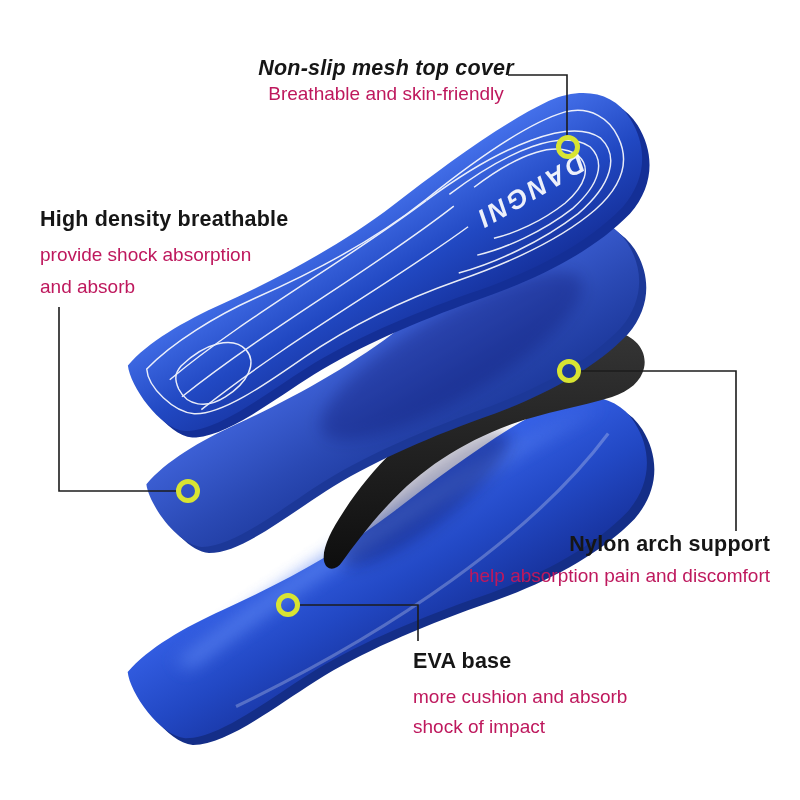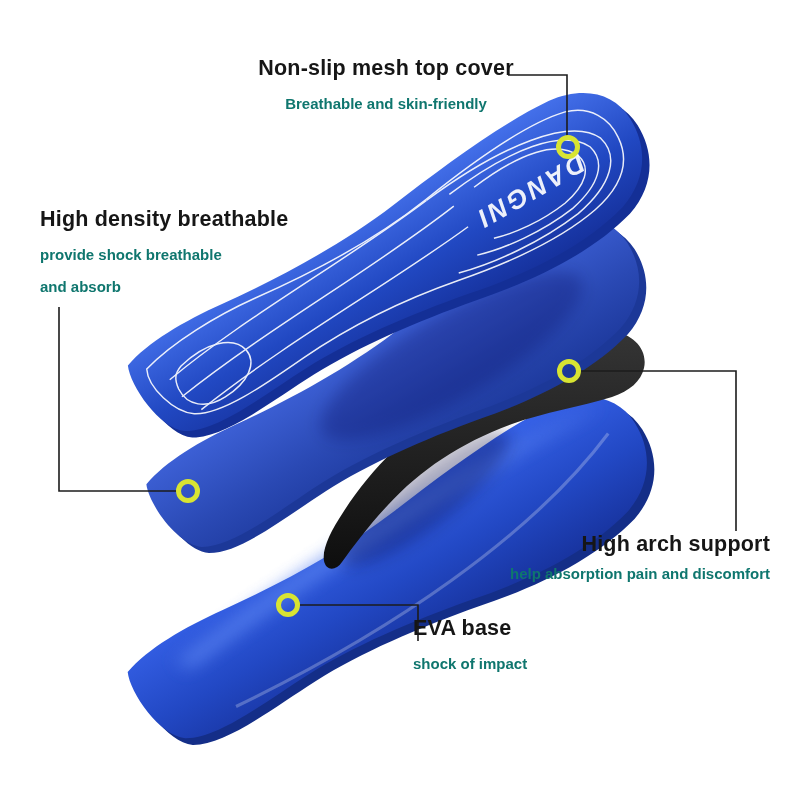--- a/index.html
+++ b/index.html
@@ -3,29 +3,29 @@
 <meta charset="utf-8">
 <style>
   html,body{margin:0;padding:0;background:#ffffff;}
   .stage{
     position:relative;width:800px;height:800px;background:#ffffff;overflow:hidden;
     font-family:"Liberation Sans",sans-serif;
   }
   .stage svg{position:absolute;left:0;top:0;}
   .ann{position:absolute;color:#161616;}
   .ann .title{font-weight:700;font-size:21.5px;color:#161616;letter-spacing:0.2px;}
-  .ann .desc{font-weight:700;font-size:15px;color:#0f766e;}
+  .ann .desc{font-weight:400;font-size:19px;color:#be185d;}
   .ann-mesh{left:246px;top:56px;width:280px;text-align:center;}
-  .ann-mesh .title{margin-bottom:14px;}
+  .ann-mesh .title{margin-bottom:2px;font-style:italic;}
   .ann-pu{left:40px;top:200px;width:280px;text-align:left;}
   .ann-pu .title{line-height:38px;margin-bottom:1px;}
   .ann-pu .desc{line-height:32px;}
   .ann-nylon{left:440px;top:532px;width:330px;text-align:right;}
   .ann-nylon .title{margin-bottom:8px;}
-  .ann-eva{left:413px;top:616px;width:280px;text-align:left;}
+  .ann-eva{left:413px;top:649px;width:280px;text-align:left;}
   .ann-eva .title{margin-bottom:8px;}
   .ann-eva .desc{line-height:30px;}
 </style>
 </head>
 <body>
 
 <div class="stage">
 
   <svg width="800" height="800" viewBox="0 0 800 800">
     <defs>
@@ -121,27 +121,28 @@
     </g>
   </svg>
 
   <div class="ann ann-mesh">
     <div class="title">Non-slip mesh top cover</div>
     <div class="desc">Breathable and skin-friendly</div>
   </div>
 
   <div class="ann ann-pu">
     <div class="title">High density breathable</div>
-    <div class="desc">provide shock breathable</div>
+    <div class="desc">provide shock absorption</div>
     <div class="desc">and absorb</div>
   </div>
 
   <div class="ann ann-nylon">
-    <div class="title">High arch support</div>
+    <div class="title">Nylon arch support</div>
     <div class="desc">help absorption pain and discomfort</div>
   </div>
 
   <div class="ann ann-eva">
     <div class="title">EVA base</div>
+    <div class="desc">more cushion and absorb</div>
     <div class="desc">shock of impact</div>
   </div>
 
 </div>
 
 </body></html>

